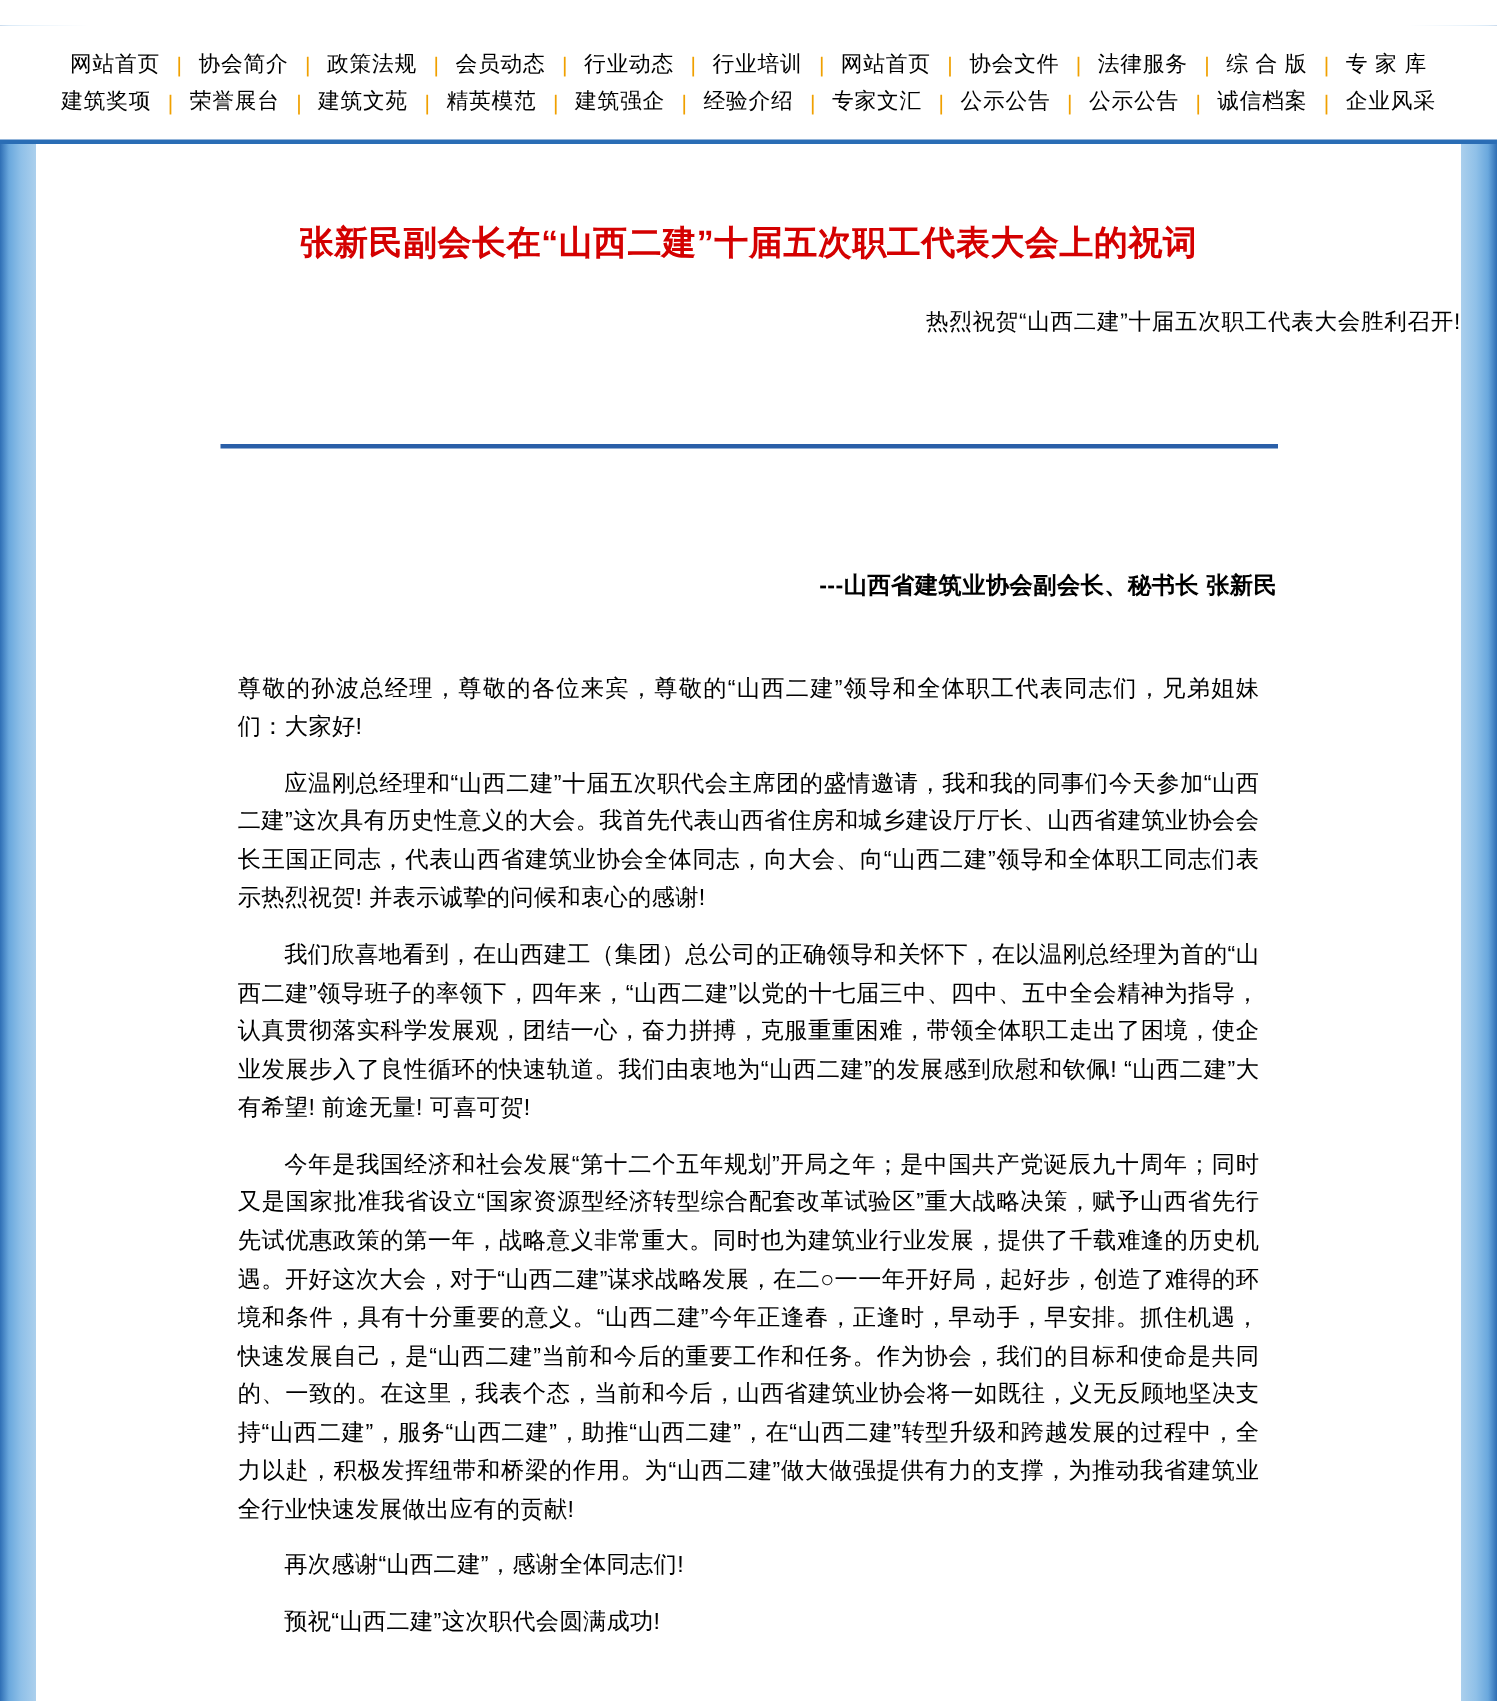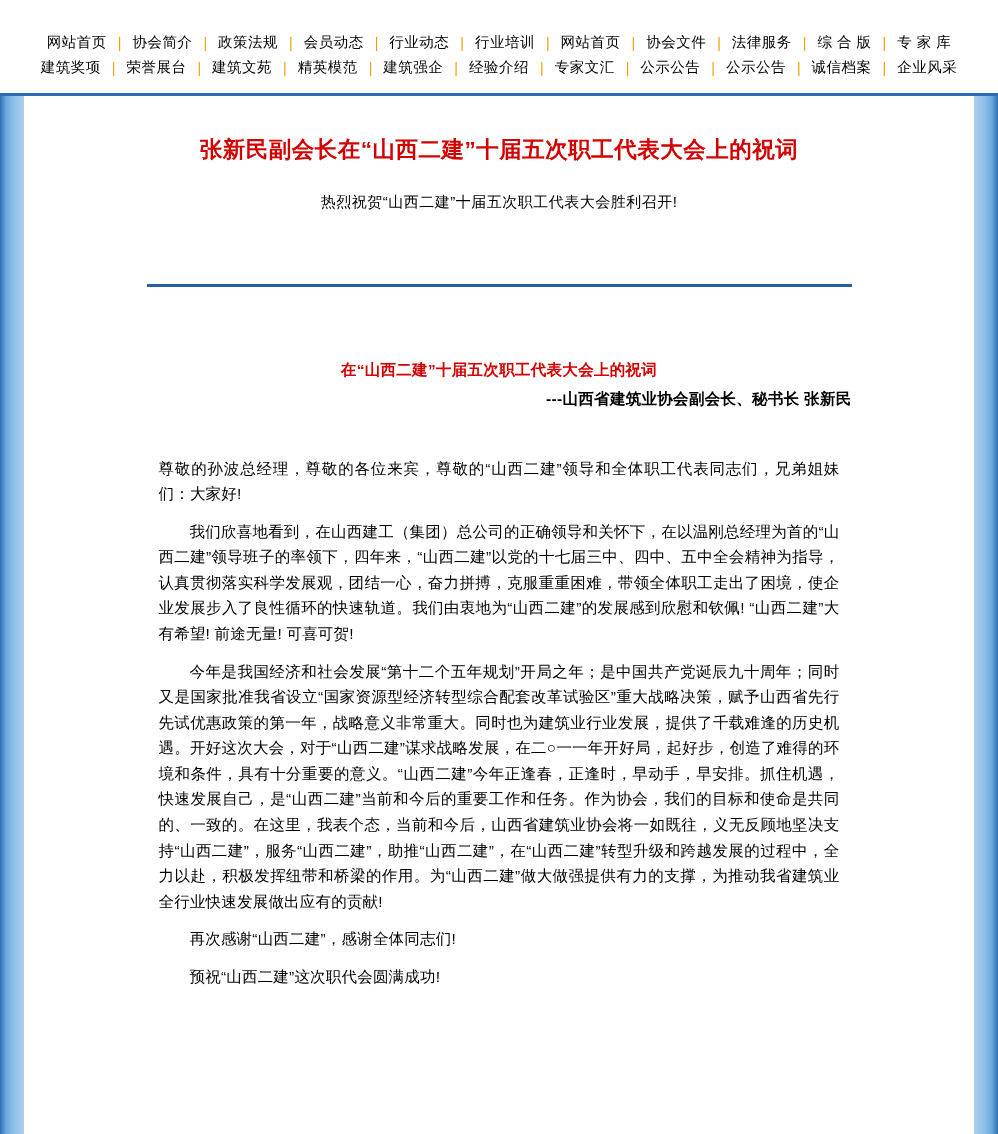--- a/index.html
+++ b/index.html
@@ -52,24 +52,24 @@
     padding-top: 34px;
   }
   .doc-title {
     color: #d40000;
     font-size: 22.5px;
     font-weight: bold;
     text-align: center;
     line-height: 1.45;
     letter-spacing: 0.5px;
     max-width: 700px;
-    margin: 4px auto;
+    margin: 16px auto;
   }
   .doc-subtitle {
-    text-align: center;
+    text-align: right;
     font-size: 15px;
     color: #000;
     margin-top: 26px;
     letter-spacing: 0.5px;
   }
   .doc-date {
     text-align: center;
     font-size: 14px;
     color: #333;
     margin-top: 21px;
@@ -169,25 +169,25 @@
   <div class="content-wrap">
 
     <h1 class="doc-title">张新民副会长在“山西二建”十届五次职工代表大会上的祝词</h1>
 
     <div class="doc-subtitle">热烈祝贺“山西二建”十届五次职工代表大会胜利召开!</div>
 
 
     <div class="divider"></div>
 
     <div class="body-block">
-      <div class="speech-title">在“山西二建”十届五次职工代表大会上的祝词</div>
       <div class="speech-byline">---山西省建筑业协会副会长、秘书长 张新民</div>
 
       <div class="paras" id="paras">
           <p class="">尊敬的孙波总经理，尊敬的各位来宾，尊敬的“山西二建”领导和全体职工代表同志们，兄弟姐妹们：大家好!</p>
+          <p class="indent">应温刚总经理和“山西二建”十届五次职代会主席团的盛情邀请，我和我的同事们今天参加“山西二建”这次具有历史性意义的大会。我首先代表山西省住房和城乡建设厅厅长、山西省建筑业协会会长王国正同志，代表山西省建筑业协会全体同志，向大会、向“山西二建”领导和全体职工同志们表示热烈祝贺! 并表示诚挚的问候和衷心的感谢!</p>
           <p class="indent">我们欣喜地看到，在山西建工（集团）总公司的正确领导和关怀下，在以温刚总经理为首的“山西二建”领导班子的率领下，四年来，“山西二建”以党的十七届三中、四中、五中全会精神为指导，认真贯彻落实科学发展观，团结一心，奋力拼搏，克服重重困难，带领全体职工走出了困境，使企业发展步入了良性循环的快速轨道。我们由衷地为“山西二建”的发展感到欣慰和钦佩! “山西二建”大有希望! 前途无量! 可喜可贺!</p>
           <p class="indent">今年是我国经济和社会发展“第十二个五年规划”开局之年；是中国共产党诞辰九十周年；同时又是国家批准我省设立“国家资源型经济转型综合配套改革试验区”重大战略决策，赋予山西省先行先试优惠政策的第一年，战略意义非常重大。同时也为建筑业行业发展，提供了千载难逢的历史机遇。开好这次大会，对于“山西二建”谋求战略发展，在二○一一年开好局，起好步，创造了难得的环境和条件，具有十分重要的意义。“山西二建”今年正逢春，正逢时，早动手，早安排。抓住机遇，快速发展自己，是“山西二建”当前和今后的重要工作和任务。作为协会，我们的目标和使命是共同的、一致的。在这里，我表个态，当前和今后，山西省建筑业协会将一如既往，义无反顾地坚决支持“山西二建”，服务“山西二建”，助推“山西二建”，在“山西二建”转型升级和跨越发展的过程中，全力以赴，积极发挥纽带和桥梁的作用。为“山西二建”做大做强提供有力的支撑，为推动我省建筑业全行业快速发展做出应有的贡献!</p>
           <p class="indent">再次感谢“山西二建”，感谢全体同志们!</p>
           <p class="indent">预祝“山西二建”这次职代会圆满成功!</p>
         </div>
 
     </div>
 
   </div>
 </div>

